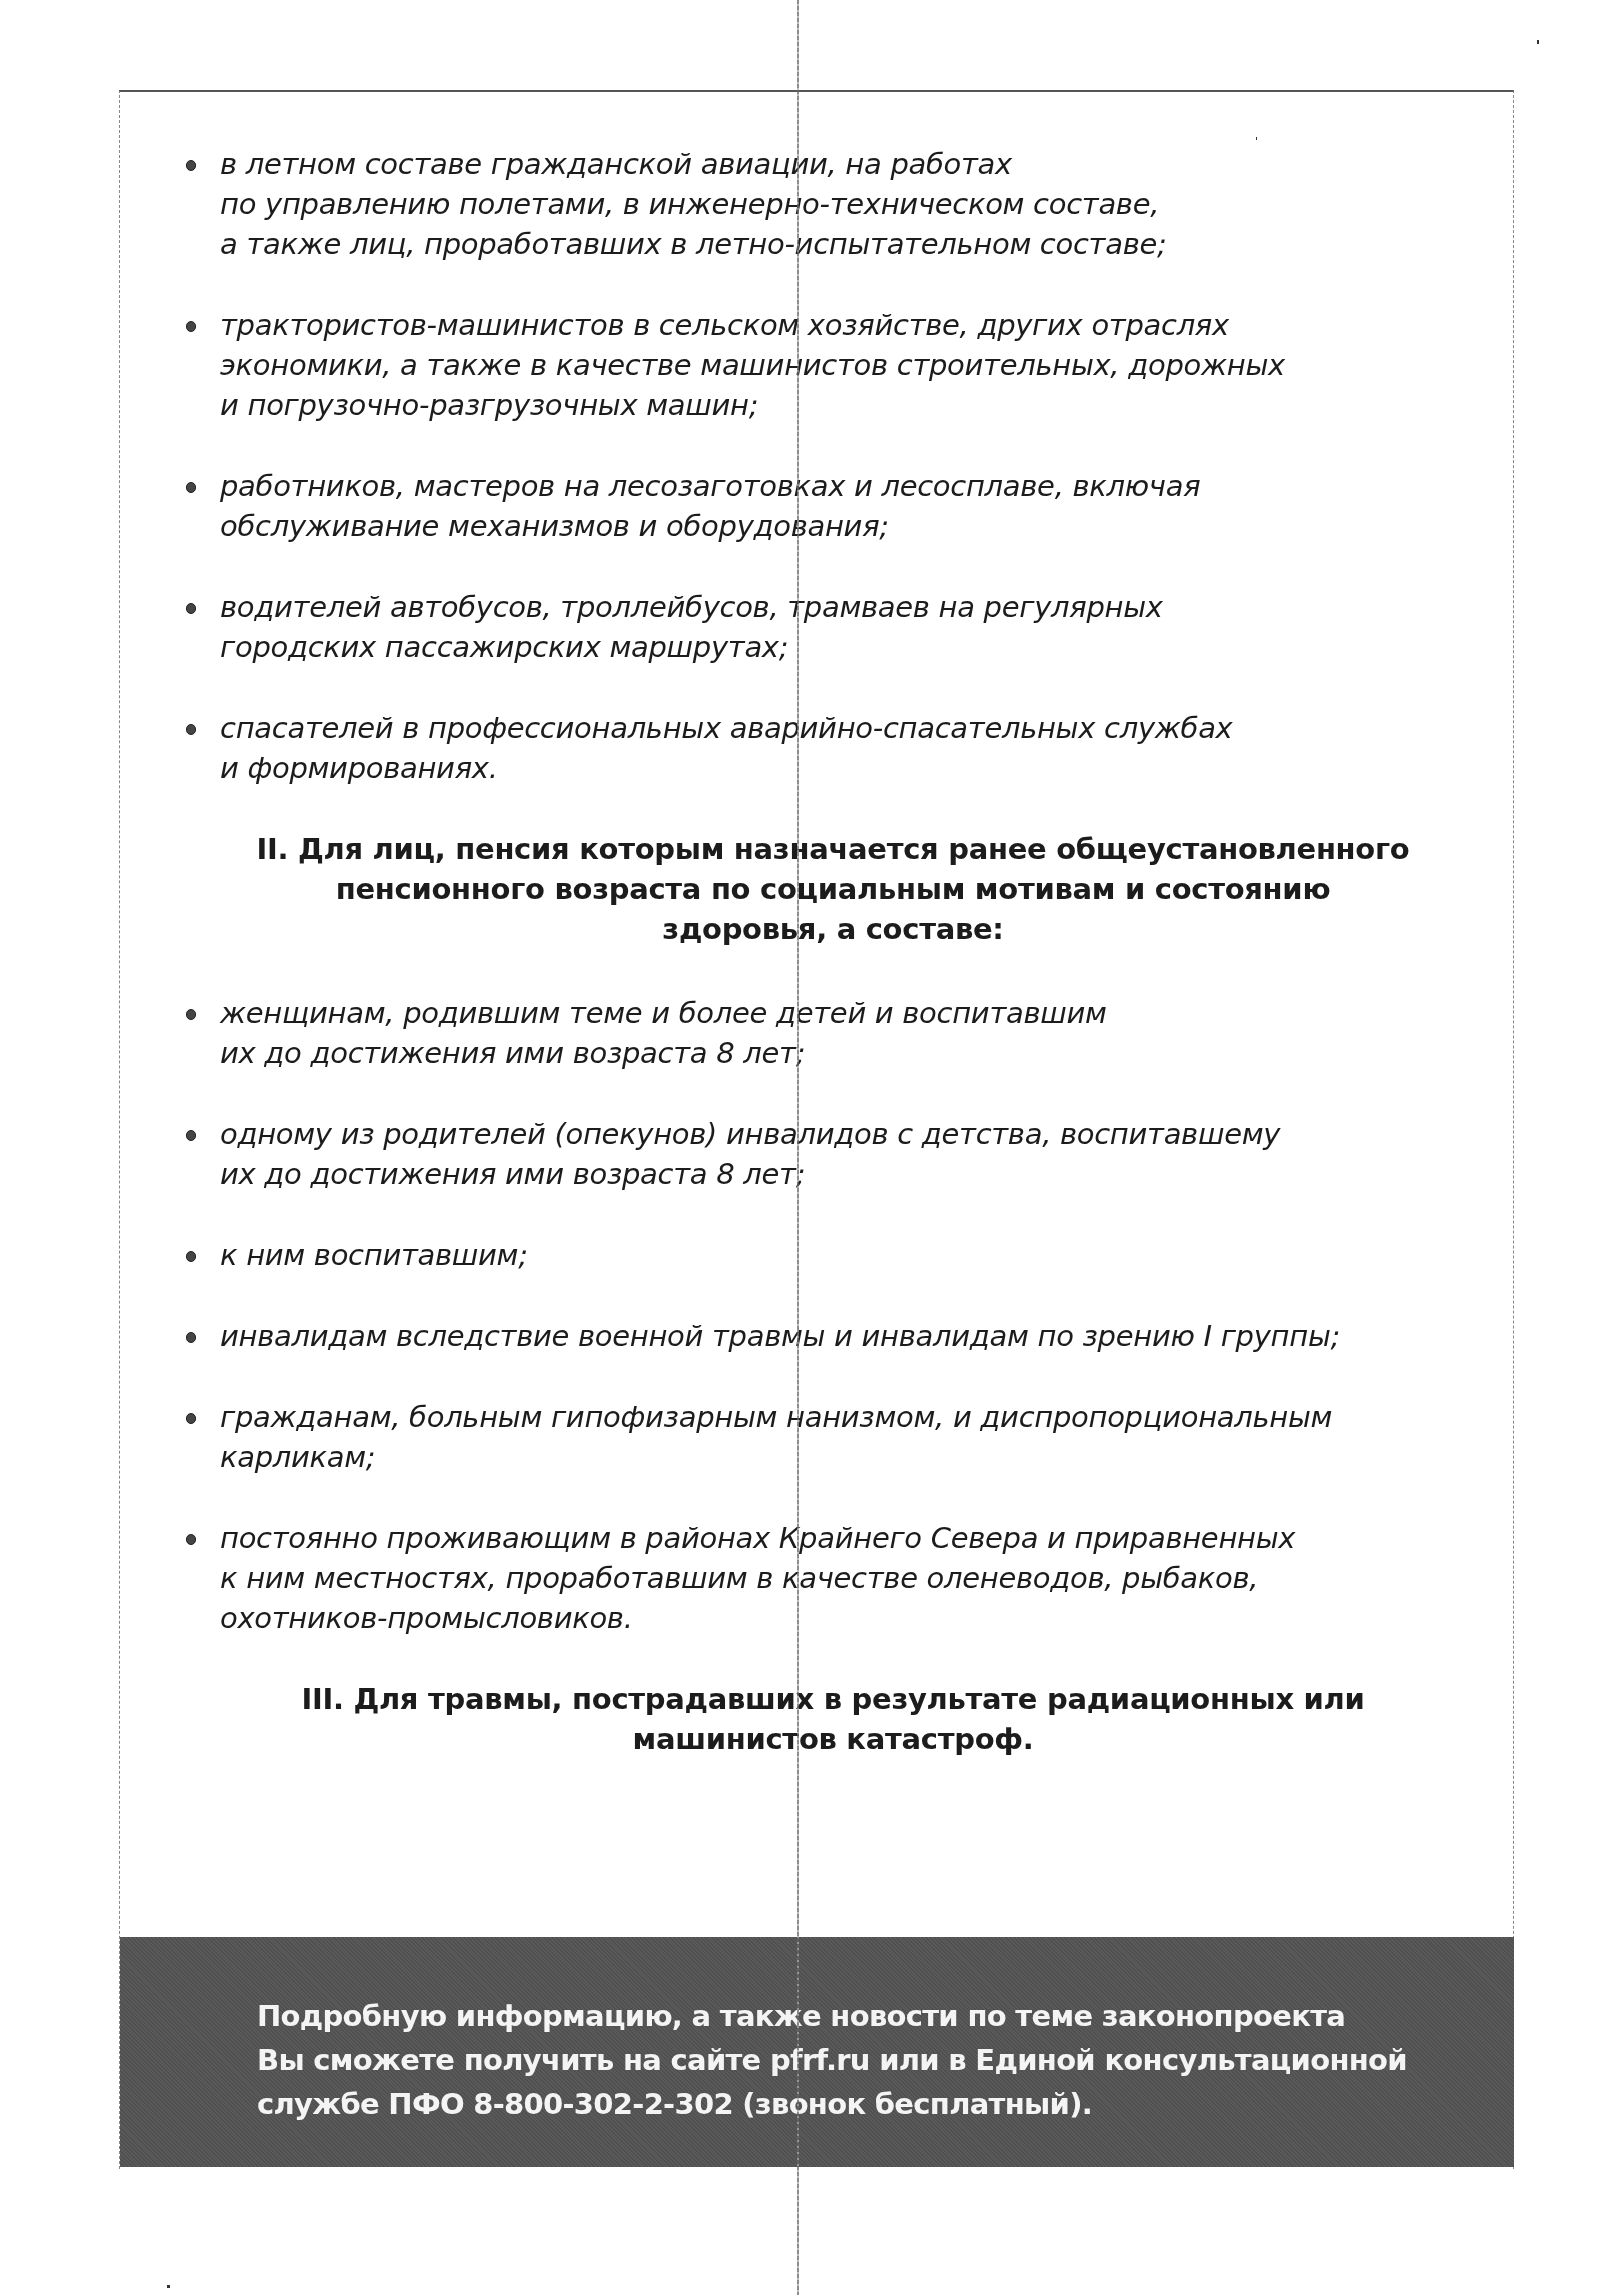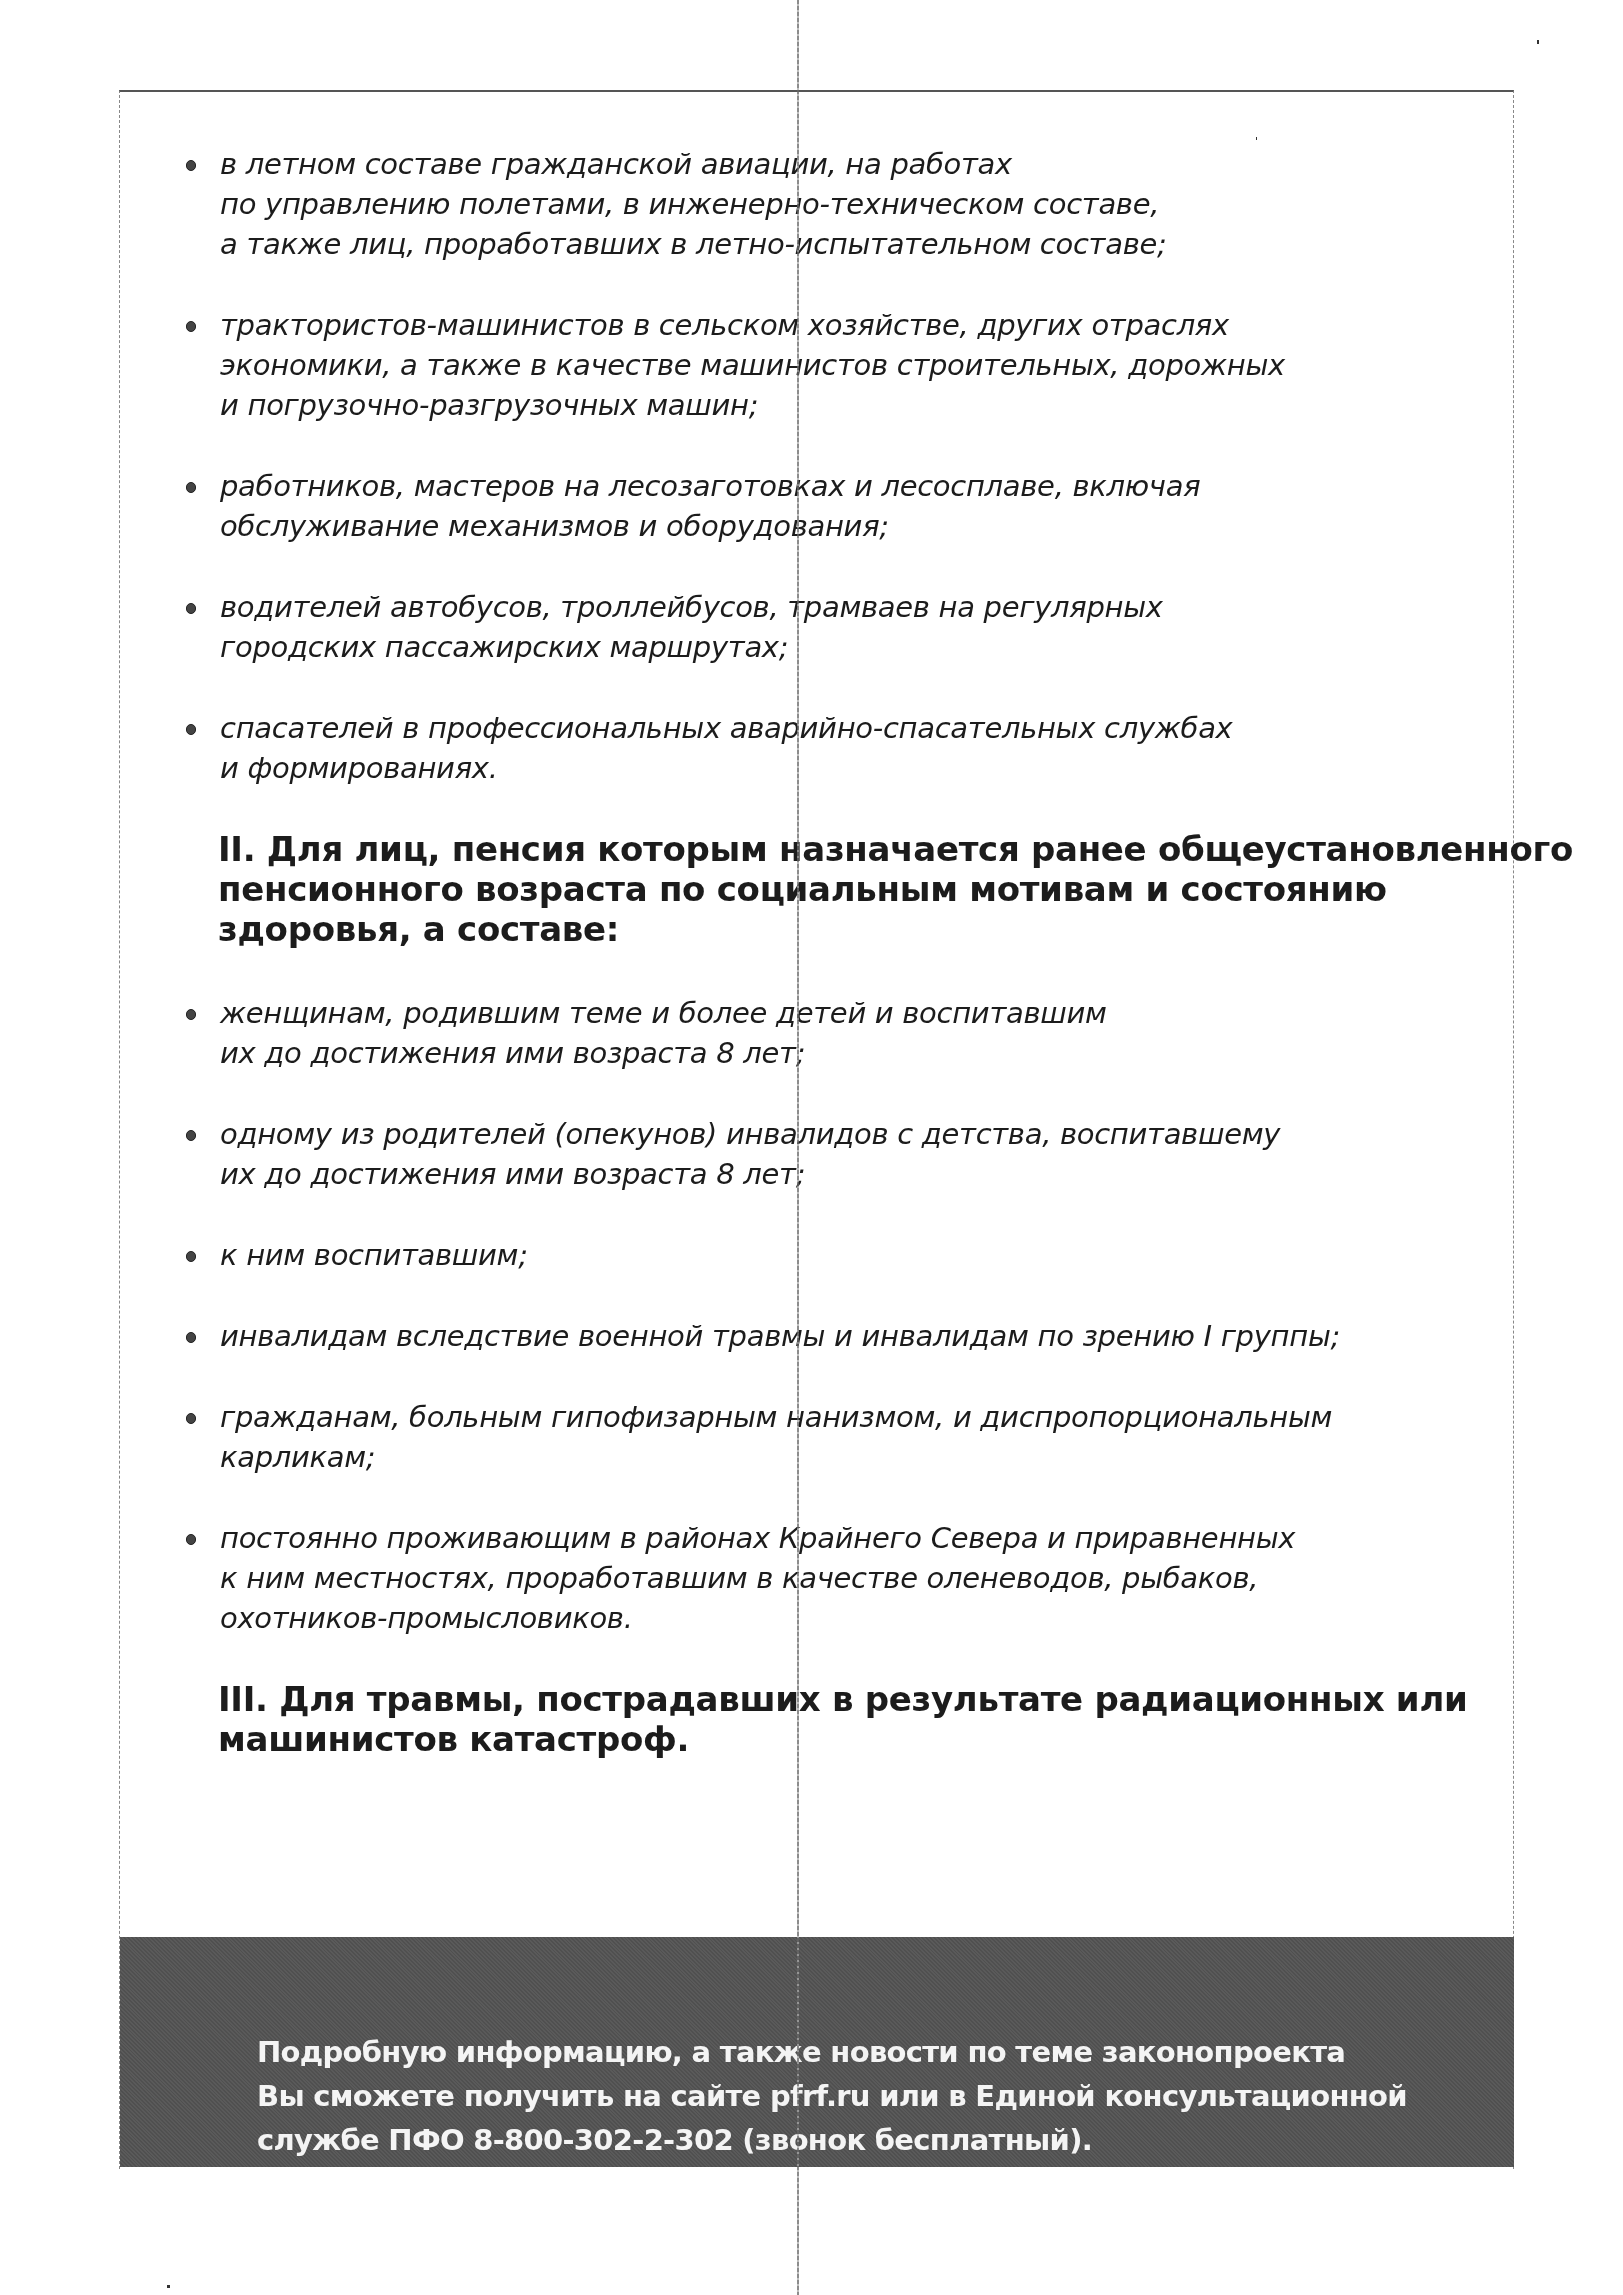--- a/index.html
+++ b/index.html
@@ -23,34 +23,33 @@
   .bullet {
     position:relative; padding-left:41px; font-size:29px; line-height:40px;
     letter-spacing:-0.3px; margin-bottom:41px;
   }
   .bullet .dot {
     position:absolute; left:6.7px; top:16px; width:10.7px; height:10.7px; border-radius:50%;
     background:#444; border:1.3px solid #222; box-sizing:border-box;
   }
   .bullet .line { display:block; white-space:nowrap;font-style:italic; }
   .heading {
-    padding-left:39px; font-size:34px; line-height:40px; font-weight:bold;
-    margin-bottom:44px; letter-spacing:-0.3px;
+    padding-left:39px; font-size:29px; line-height:40px; font-weight:bold;
+    margin-bottom:44px; letter-spacing:-0.3px;text-align:center;
   }
   .heading .line { display:block; white-space:nowrap; }
   .footer {
     position:absolute; left:120px; top:1937px; width:1394px; height:230px;
     background:repeating-linear-gradient(45deg,#8a8a8a 0 1.3px,#9c9c9c 1.3px 2.7px),#939393;
     background-blend-mode:multiply;
   }
   .footer .text {
     position:absolute; left:137px; top:57px; color:#f4f4f4; font-weight:bold;
     font-size:29px; line-height:44px; letter-spacing:-0.7px;
     text-shadow:0 0 1.3px #555;
-    margin-top:36px;
   }
   .footer .text .line { display:block; white-space:nowrap; }
   .speck { position:absolute; background:#333; }
 </style>
 </head>
 <body>
 
 <div class="frame"></div>
 
 <div class="content">

